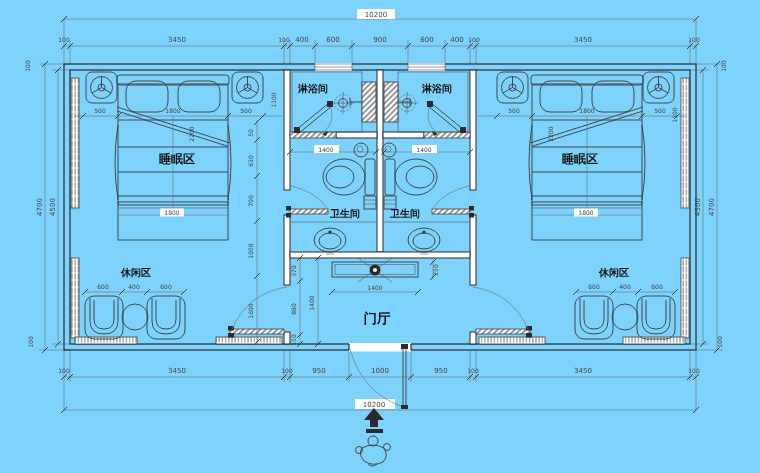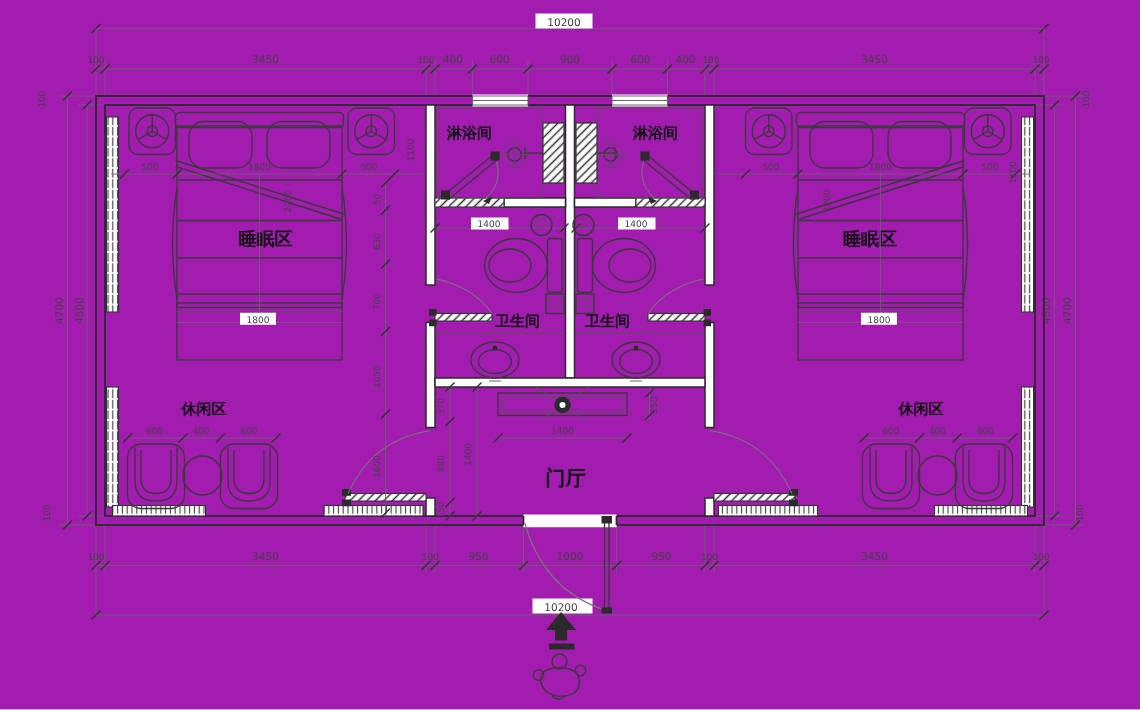--- a/index.html
+++ b/index.html
@@ -1,16 +1,16 @@
 <!DOCTYPE html>
 <html><head>
 <meta charset="utf-8">
 <style>
   html,body{margin:0;padding:0;background:#fff;}
-  .canvas{position:relative;width:760px;height:473px;background:#a21caf;overflow:hidden;
+  .canvas{position:relative;width:760px;height:473px;background:#7dd3fc;overflow:hidden;
           font-family:"DejaVu Sans",sans-serif;}
   svg{position:absolute;left:0;top:0;}
   
   .wall   {stroke:#2b2b2b;stroke-width:1.2;fill:none;}
   .wallf  {stroke:#2b2b2b;stroke-width:1;fill:#ffffff;}
   .furn   {stroke:#3a3a3a;stroke-width:0.9;fill:none;}
   .thin   {stroke:#555;stroke-width:0.6;fill:none;}
   .dim    {stroke:#666;stroke-width:0.55;fill:none;}
   .tk     {stroke:#333;stroke-width:0.9;}
   .arc    {stroke:#777;stroke-width:0.7;fill:none;}

